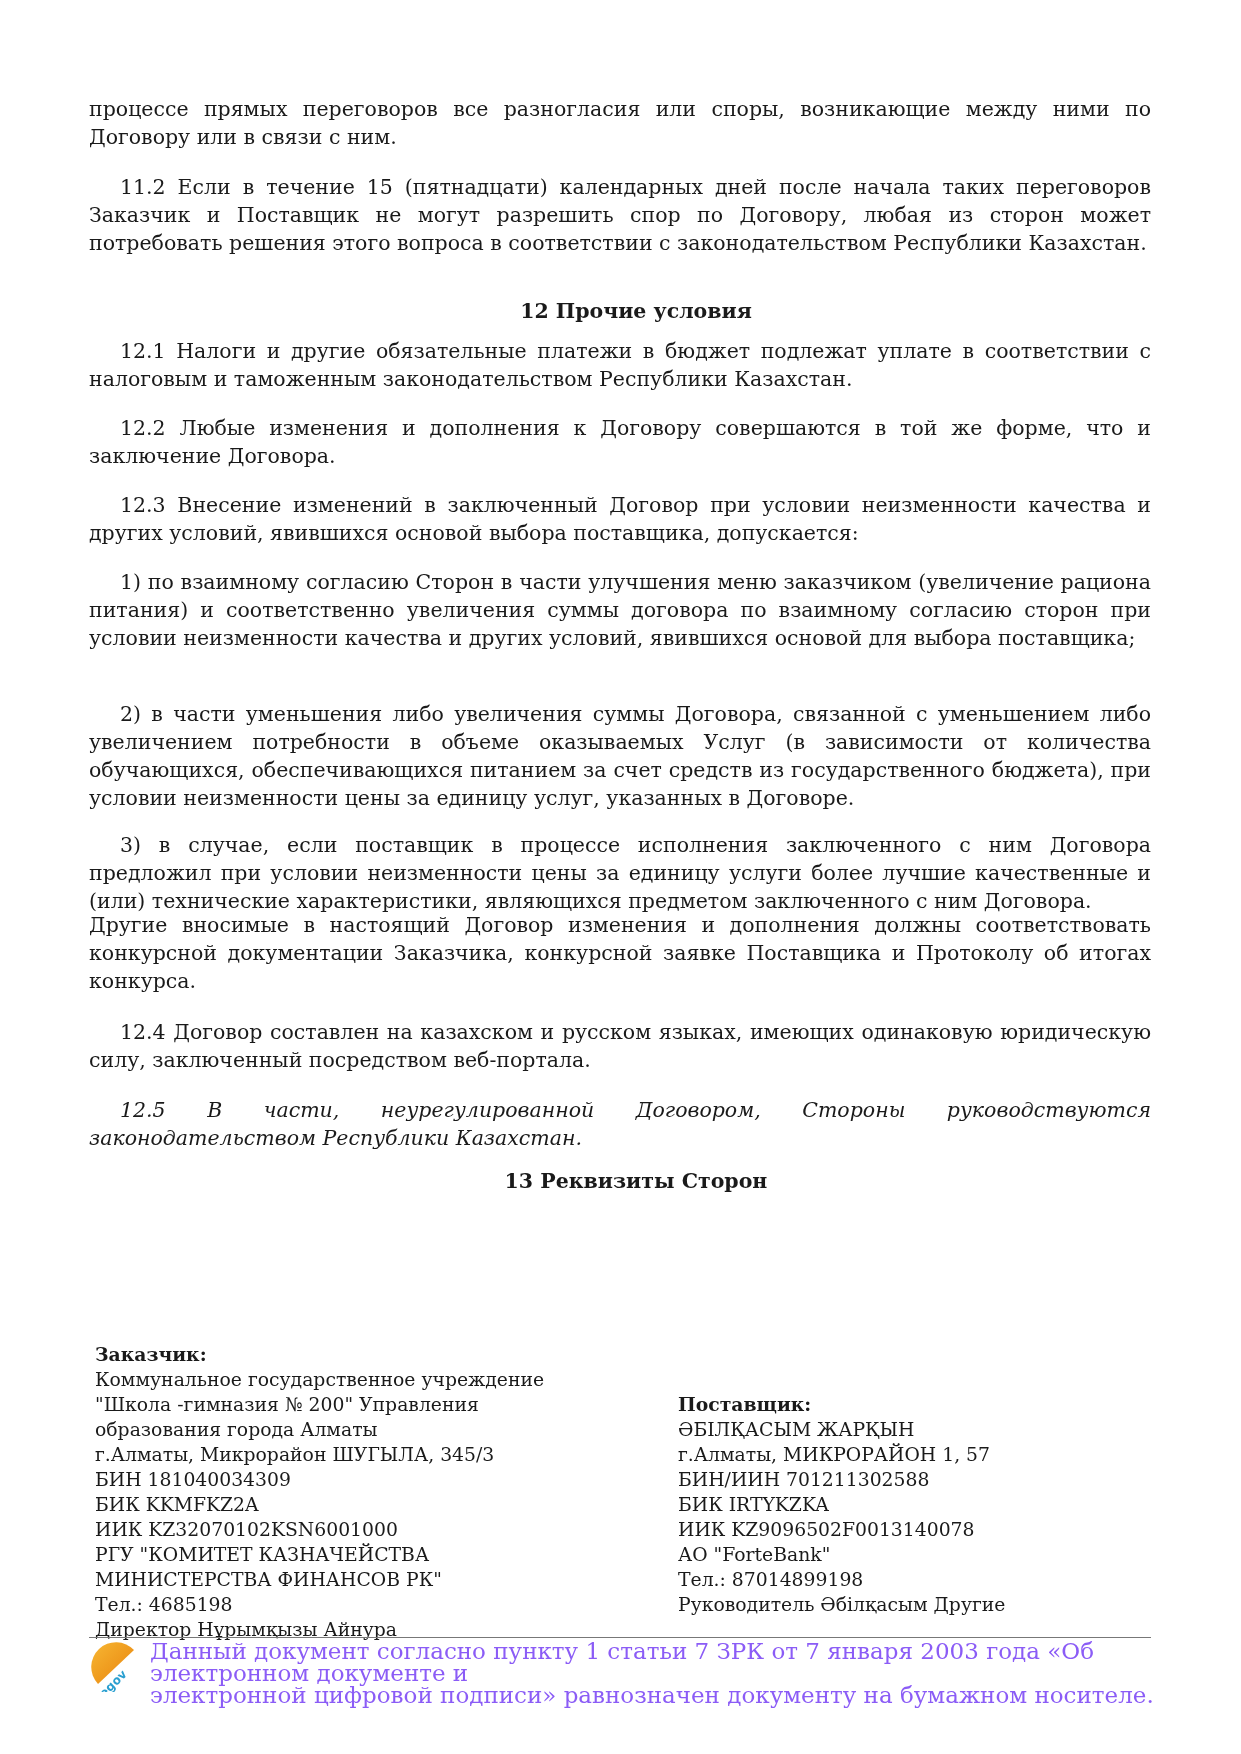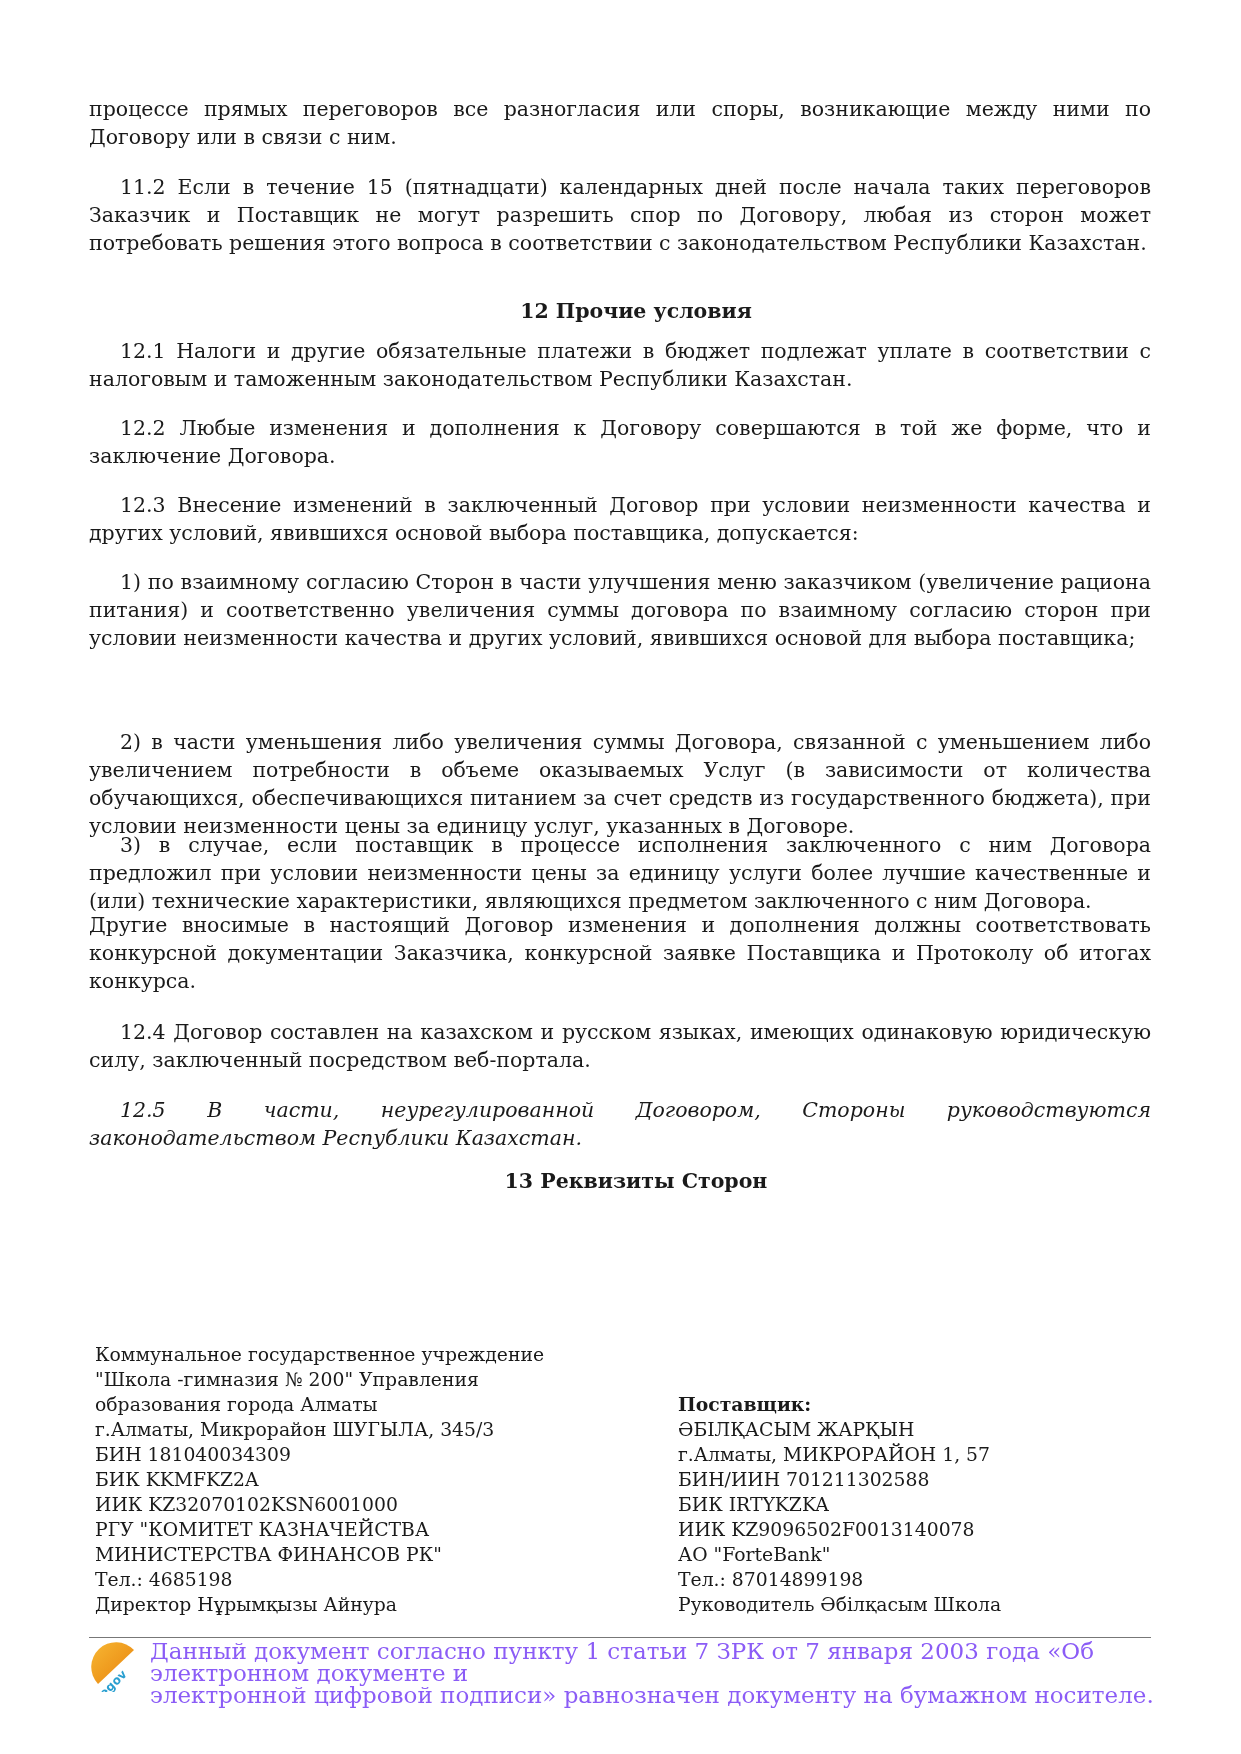--- a/index.html
+++ b/index.html
@@ -33,29 +33,30 @@
 <body>
 
 <div class="page">
   <p class="p" style="top:95px;">процессе прямых переговоров все разногласия или споры, возникающие между ними по Договору или в связи с ним.</p>
   <p class="p indent" style="top:173px;">11.2 Если в течение 15 (пятнадцати) календарных дней после начала таких переговоров Заказчик и Поставщик не могут разрешить спор по Договору, любая из сторон может потребовать решения этого вопроса в соответствии с законодательством Республики Казахстан.</p>
   <h2 class="h" style="top:280px;">12 Прочие условия</h2>
   <p class="p indent" style="top:337px;">12.1 Налоги и другие обязательные платежи в бюджет подлежат уплате в соответствии с налоговым и таможенным законодательством Республики Казахстан.</p>
   <p class="p indent" style="top:414px;">12.2 Любые изменения и дополнения к Договору совершаются в той же форме, что и заключение Договора.</p>
   <p class="p indent" style="top:491px;">12.3 Внесение изменений в заключенный Договор при условии неизменности качества и других условий, явившихся основой выбора поставщика, допускается:</p>
   <p class="p indent" style="top:568px;">1) по взаимному согласию Сторон в части улучшения меню заказчиком (увеличение рациона питания) и соответственно увеличения суммы договора по взаимному согласию сторон при условии неизменности качества и других условий, явившихся основой для выбора поставщика;</p>
-  <p class="p indent" style="top:728px;">2) в части уменьшения либо увеличения суммы Договора, связанной с уменьшением либо увеличением потребности в объеме оказываемых Услуг (в зависимости от количества обучающихся, обеспечивающихся питанием за счет средств из государственного бюджета), при условии неизменности цены за единицу услуг, указанных в Договоре.</p>
+  <p class="p indent" style="top:700px;">2) в части уменьшения либо увеличения суммы Договора, связанной с уменьшением либо увеличением потребности в объеме оказываемых Услуг (в зависимости от количества обучающихся, обеспечивающихся питанием за счет средств из государственного бюджета), при условии неизменности цены за единицу услуг, указанных в Договоре.</p>
   <p class="p indent" style="top:831px;">3) в случае, если поставщик в процессе исполнения заключенного с ним Договора предложил при условии неизменности цены за единицу услуги более лучшие качественные и (или) технические характеристики, являющихся предметом заключенного с ним Договора.</p>
   <p class="p" style="top:911px;">Другие вносимые в настоящий Договор изменения и дополнения должны соответствовать конкурсной документации Заказчика, конкурсной заявке Поставщика и Протоколу об итогах конкурса.</p>
   <p class="p indent" style="top:1018px;">12.4 Договор составлен на казахском и русском языках, имеющих одинаковую юридическую силу, заключенный посредством веб-портала.</p>
   <p class="p indent" style="top:1096px;font-style:italic;">12.5 В части, неурегулированной Договором, Стороны руководствуются законодательством Республики Казахстан.</p>
   <h2 class="h" style="top:1150px;">13 Реквизиты Сторон</h2>
 </div>
 
 <div class="party" style="left:95px; top:1342px;">
+  <div class="label">Заказчик:</div>
   <div>Коммунальное государственное учреждение</div>
   <div>"Школа -гимназия № 200" Управления</div>
   <div>образования города Алматы</div>
   <div>г.Алматы, Микрорайон ШУГЫЛА, 345/3</div>
   <div>БИН 181040034309</div>
   <div>БИК KKMFKZ2A</div>
   <div>ИИК KZ32070102KSN6001000</div>
   <div>РГУ "КОМИТЕТ КАЗНАЧЕЙСТВА</div>
   <div>МИНИСТЕРСТВА ФИНАНСОВ РК"</div>
   <div>Тел.: 4685198</div>
@@ -64,21 +65,21 @@
 
 <div class="party" style="left:678px; top:1392px;">
   <div class="label">Поставщик:</div>
   <div>ӘБІЛҚАСЫМ ЖАРҚЫН</div>
   <div>г.Алматы, МИКРОРАЙОН 1, 57</div>
   <div>БИН/ИИН 701211302588</div>
   <div>БИК IRTYKZKA</div>
   <div>ИИК KZ9096502F0013140078</div>
   <div>АО "ForteBank"</div>
   <div>Тел.: 87014899198</div>
-  <div>Руководитель Әбілқасым Школа</div>
+  <div>Руководитель Әбілқасым Другие</div>
 </div>
 
 <div class="footer-rule"></div>
 
 <svg class="logo" viewBox="0 0 52 52">
   <defs>
     <linearGradient id="og" x1="0" y1="0" x2="1" y2="1">
       <stop offset="0" stop-color="#f7b733"></stop>
       <stop offset="1" stop-color="#e8820c"></stop>
     </linearGradient>

